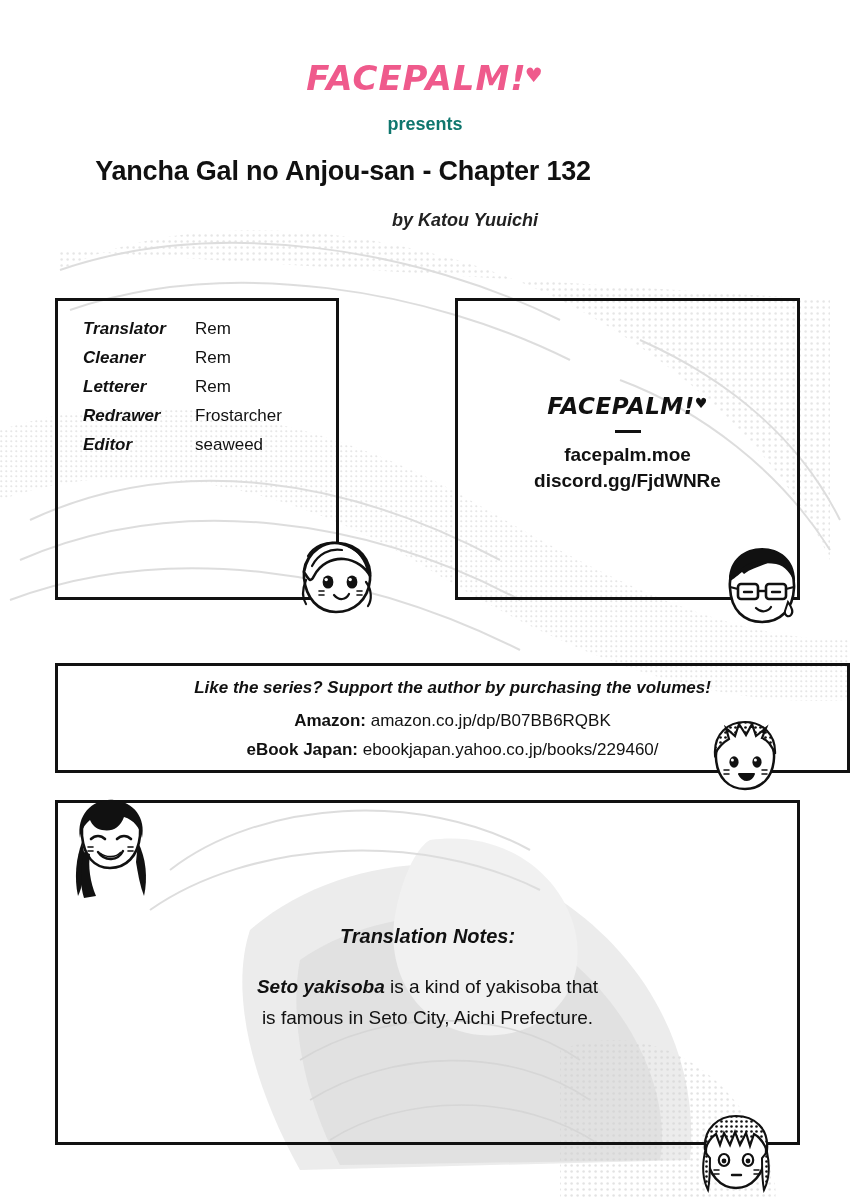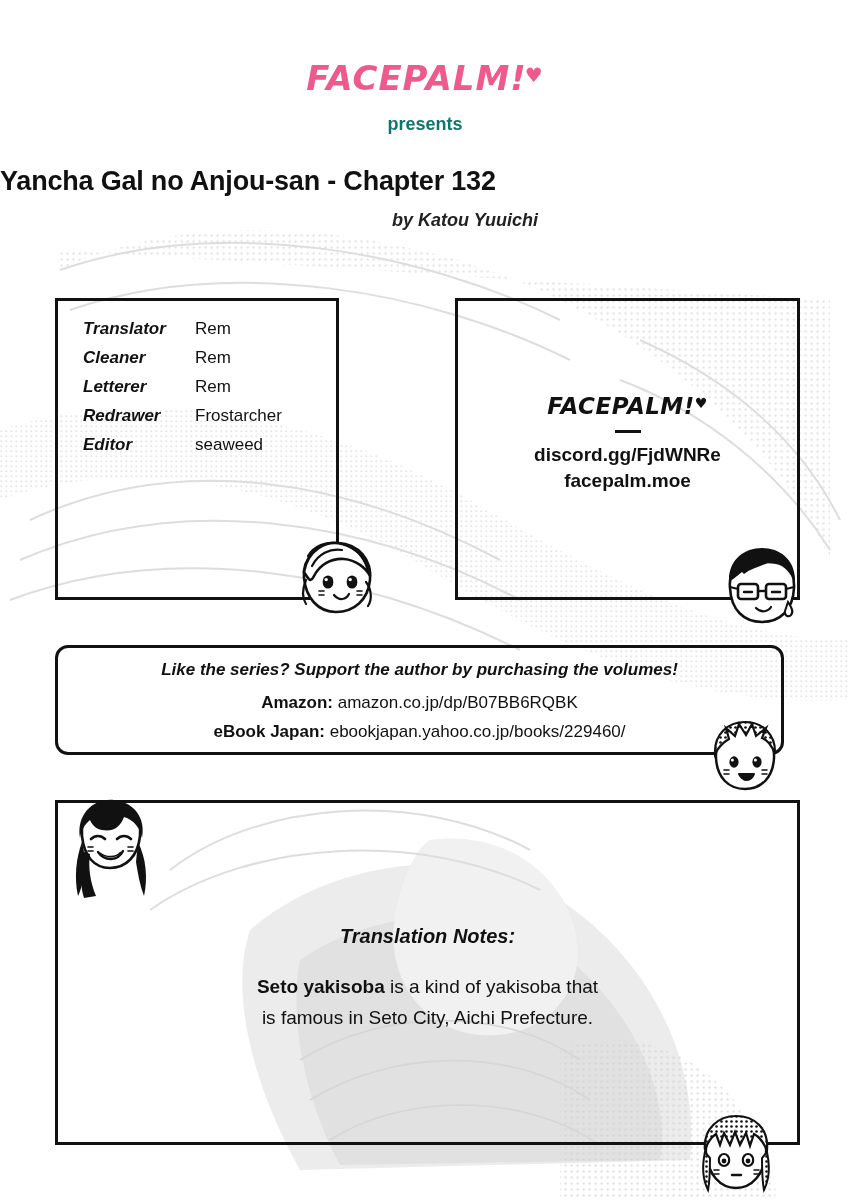--- a/index.html
+++ b/index.html
@@ -57,24 +57,24 @@
     top: 114px;
     left: 0;
     width: 850px;
     text-align: center;
     font-size: 18px;
     font-weight: bold;
     color: #0f766e;
   }
   .title {
     position: absolute;
-    top: 166px;
+    top: 156px;
     left: 0;
     width: 686px;
-    text-align: left;
+    text-align: center;
     font-size: 27px;
     font-weight: bold;
     letter-spacing: -0.2px;
   }
   .author {
     position: absolute;
     top: 210px;
     left: 0;
     width: 850px;
     text-align: center;
@@ -87,21 +87,21 @@
 
   
   .box {
     position: absolute;
     border: 3px solid #111;
     background: transparent;
     box-sizing: border-box;
   }
   .credits-box { left: 55px;  top: 298px; width: 284px; height: 302px; }
   .site-box    { left: 455px; top: 298px; width: 345px; height: 302px; }
-  .support-box { left: 55px;  top: 645px; width: 729px; height: 110px; border-radius: 13px; }
+  .support-box { left: 55px;  top: 663px; width: 795px; height: 110px; }
   .notes-box   { left: 55px;  top: 800px; width: 745px; height: 345px; }
 
   
   .credits-list {
     position: absolute;
     left: 25px;
     top: 18px;
   }
   .credit-row {
     display: flex;
@@ -181,21 +181,21 @@
     font-weight: bold;
     font-style: italic;
   }
   .notes-body {
     position: absolute;
     top: 168px; left: 0; width: 100%;
     text-align: center;
     font-size: 19px;
     line-height: 31px;
   }
-  .notes-body b { font-weight: bold; }
+  .notes-body b { font-weight: bold; font-style: italic; }
 
   
   .chibi { position: absolute; z-index: 3; }
   .chibi svg { display: block; }
 </style>
 </head>
 <body>
 
 <div class="bg-art">
   <svg width="850" height="1200" viewBox="0 0 850 1200">
@@ -279,22 +279,22 @@
       </div>
     </div>
   </div>
 
   <div class="box site-box">
     <div class="site-inner">
       <div class="site-logo">
         <span>FACEPALM!</span><span class="heart">♥</span>
       </div>
       <div class="site-rule"></div>
+      <div class="site-line">facepalm.moe</div>
       <div class="site-line">discord.gg/FjdWNRe</div>
-      <div class="site-line">facepalm.moe</div>
     </div>
   </div>
 
   <div class="box support-box">
     <div class="support-title">Like the series? Support the author by purchasing the volumes!</div>
     <div class="support-rows">
       <div class="support-row">
         <b>Amazon:</b>
         <span>amazon.co.jp/dp/B07BB6RQBK</span>
       </div>

